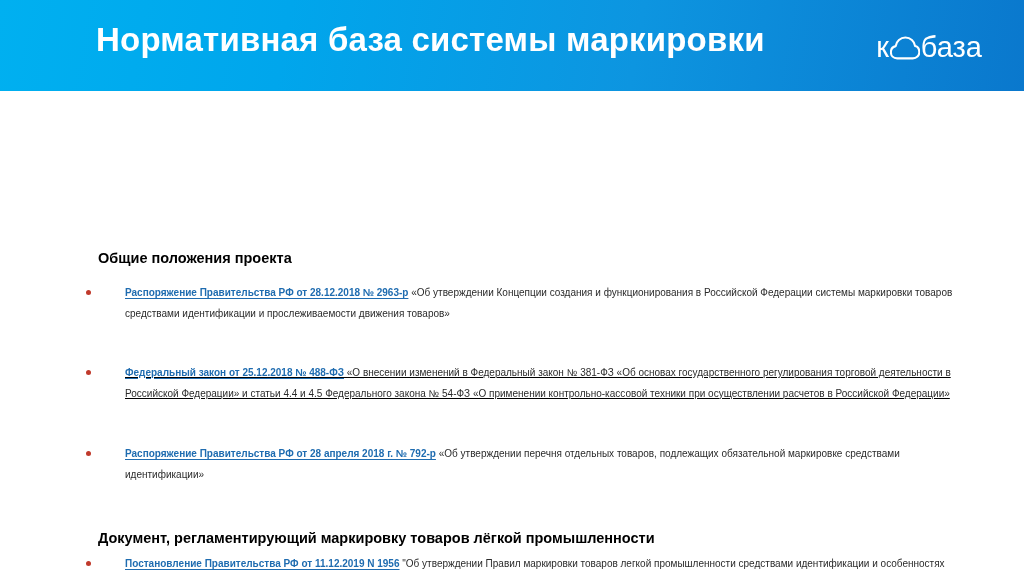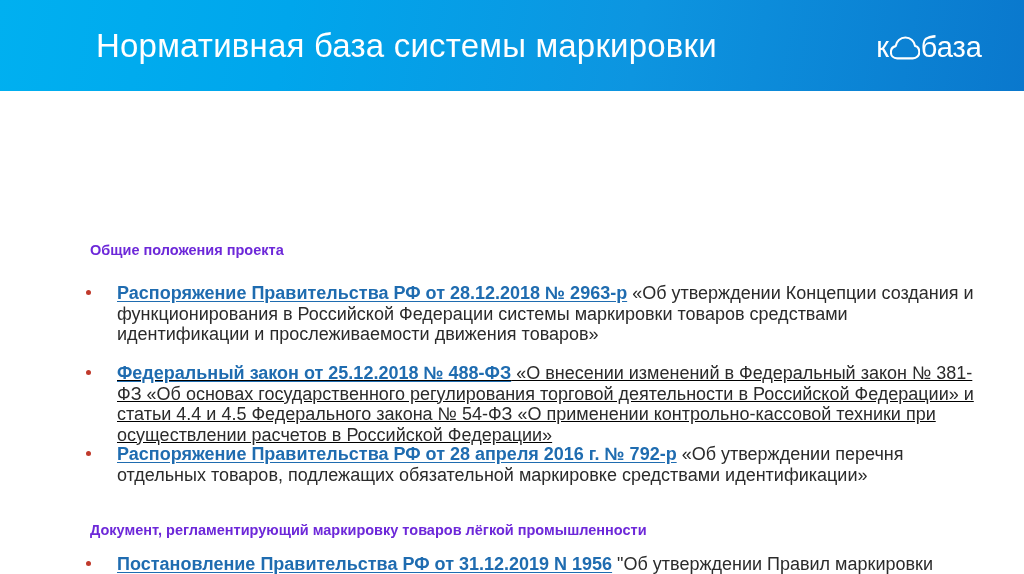--- a/index.html
+++ b/index.html
@@ -18,24 +18,24 @@
   .header {
     position: relative;
     width: 1024px;
     height: 91px;
     background: linear-gradient(100deg, #00b0f0 0%, #00a6ec 28%, #0d95e0 62%, #0a78cd 100%);
     box-sizing: border-box;
   }
   .header-title {
     position: absolute;
     left: 96px;
-    top: 26px;
+    top: 20px;
     color: #ffffff;
     font-size: 33px;
-    font-weight: 400;
+    font-weight: 700;
     letter-spacing: 0.2px;
     line-height: 40px;
     white-space: nowrap;
     text-align: center;
   }
   .logo {
     position: absolute;
     right: 42px;
     top: 30px;
     display: flex;
@@ -61,25 +61,25 @@
   }
 
   
   .content {
     position: relative;
     width: 1024px;
     padding: 0;
     box-sizing: border-box;
   }
   .section-heading {
-    color: #6d28d9;
+    color: #000000;
     font-weight: bold;
     font-size: 14.5px;
     line-height: 18px;
-    margin: 4px;
+    margin: 12px;
     position: absolute;
     left: 86px;
   }
   .bullet-row {
     position: absolute;
     left: 86px;
     width: 890px;
     display: flex;
     align-items: flex-start;
   }
@@ -87,24 +87,25 @@
     flex: 0 0 auto;
     width: 5px;
     height: 5px;
     border-radius: 50%;
     background: #c0392b;
     margin-top: 7px;
     margin-right: 26px;
   }
   .bullet-text {
     flex: 1 1 auto;
-    font-size: 18px;
+    font-size: 10px;
     line-height: 20.5px;
     color: #2b2b2b;
     text-align: left;
+    margin-left: 8px;
   }
   .lnk {
     color: #1f6cb0;
     font-weight: bold;
     text-decoration: underline;
     text-underline-offset: 2px;
   }
 
   
   #h-obshie   { top: 146px; }
@@ -149,26 +150,26 @@
   <div id="b2" class="bullet-row">
     <span class="bullet-dot"></span>
     <div class="bullet-text">
       <a class="lnk" href="#">Федеральный закон от 25.12.2018 № 488-ФЗ</a><span> «О внесении изменений в Федеральный закон № 381-ФЗ «Об основах государственного регулирования торговой деятельности в Российской Федерации» и статьи 4.4 и 4.5 Федерального закона № 54-ФЗ «О применении контрольно-кассовой техники при осуществлении расчетов в Российской Федерации»</span>
     </div>
   </div>
 
   <div id="b3" class="bullet-row">
     <span class="bullet-dot"></span>
     <div class="bullet-text">
-      <a class="lnk" href="#">Распоряжение Правительства РФ от 28 апреля 2016 г. № 792-р</a><span> «Об утверждении перечня отдельных товаров, подлежащих обязательной маркировке средствами идентификации»</span>
+      <a class="lnk" href="#">Распоряжение Правительства РФ от 28 апреля 2018 г. № 792-р</a><span> «Об утверждении перечня отдельных товаров, подлежащих обязательной маркировке средствами идентификации»</span>
     </div>
   </div>
 
   <div id="h-dokument" class="section-heading">Документ, регламентирующий маркировку товаров лёгкой промышленности</div>
 
   <div id="b4" class="bullet-row">
     <span class="bullet-dot"></span>
     <div class="bullet-text">
-      <a class="lnk" href="#">Постановление Правительства РФ от 31.12.2019 N 1956</a><span> "Об утверждении Правил маркировки товаров легкой промышленности средствами идентификации и особенностях внедрения государственной информационной системы мониторинга за оборотом товаров, подлежащих обязательной маркировке средствами идентификации, в отношении товаров легкой промышленности"</span>
+      <a class="lnk" href="#">Постановление Правительства РФ от 11.12.2019 N 1956</a><span> "Об утверждении Правил маркировки товаров легкой промышленности средствами идентификации и особенностях внедрения государственной информационной системы мониторинга за оборотом товаров, подлежащих обязательной маркировке средствами идентификации, в отношении товаров легкой промышленности"</span>
     </div>
   </div>
 
 </div>
 
 </body></html>

